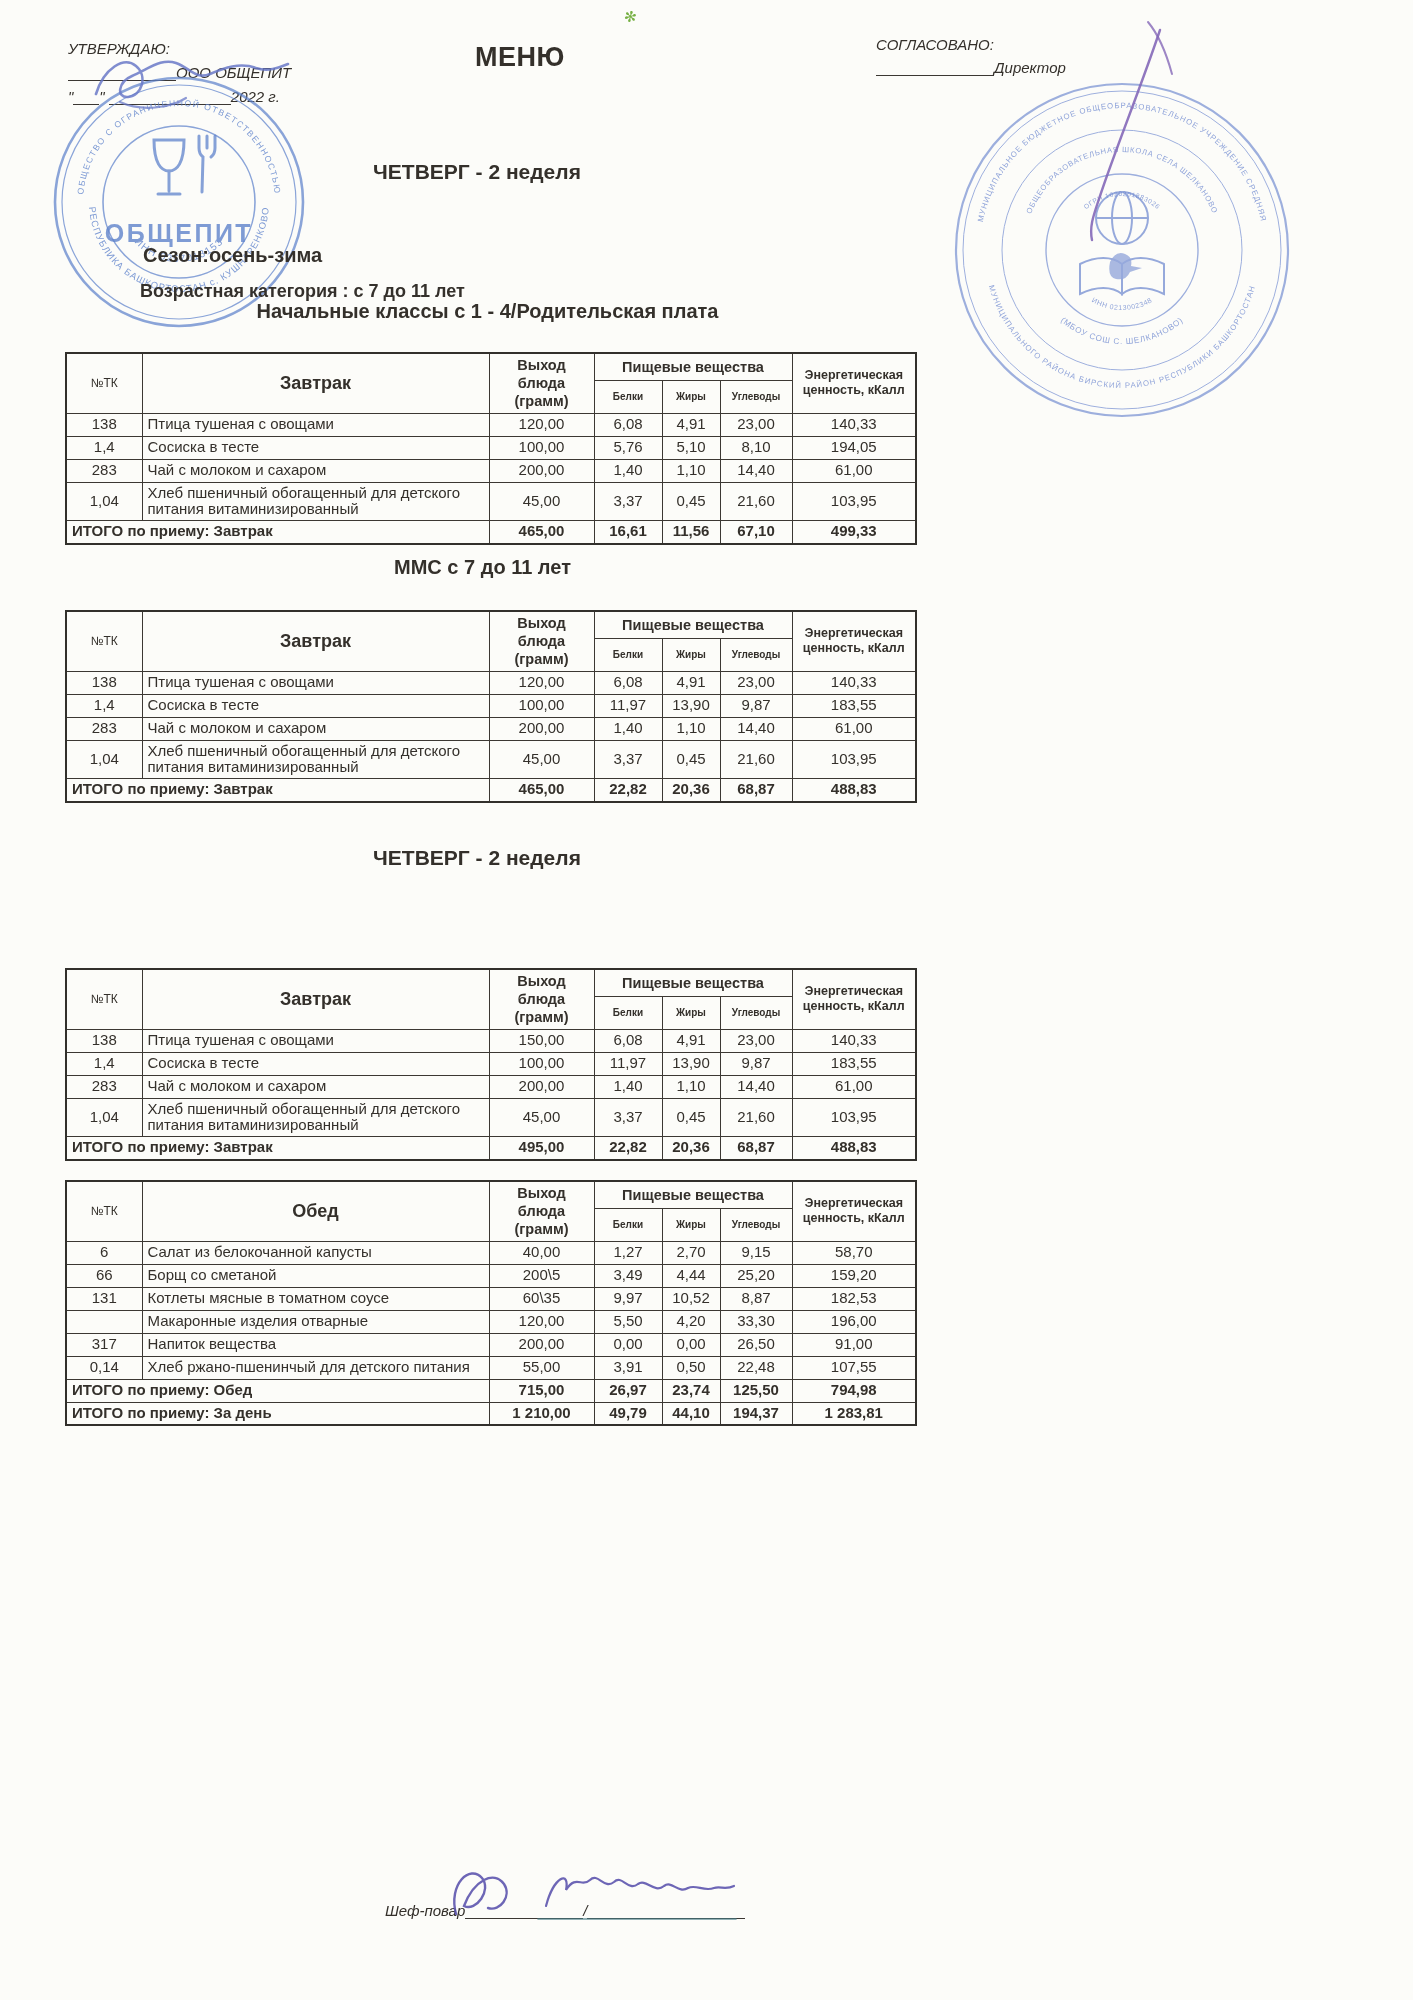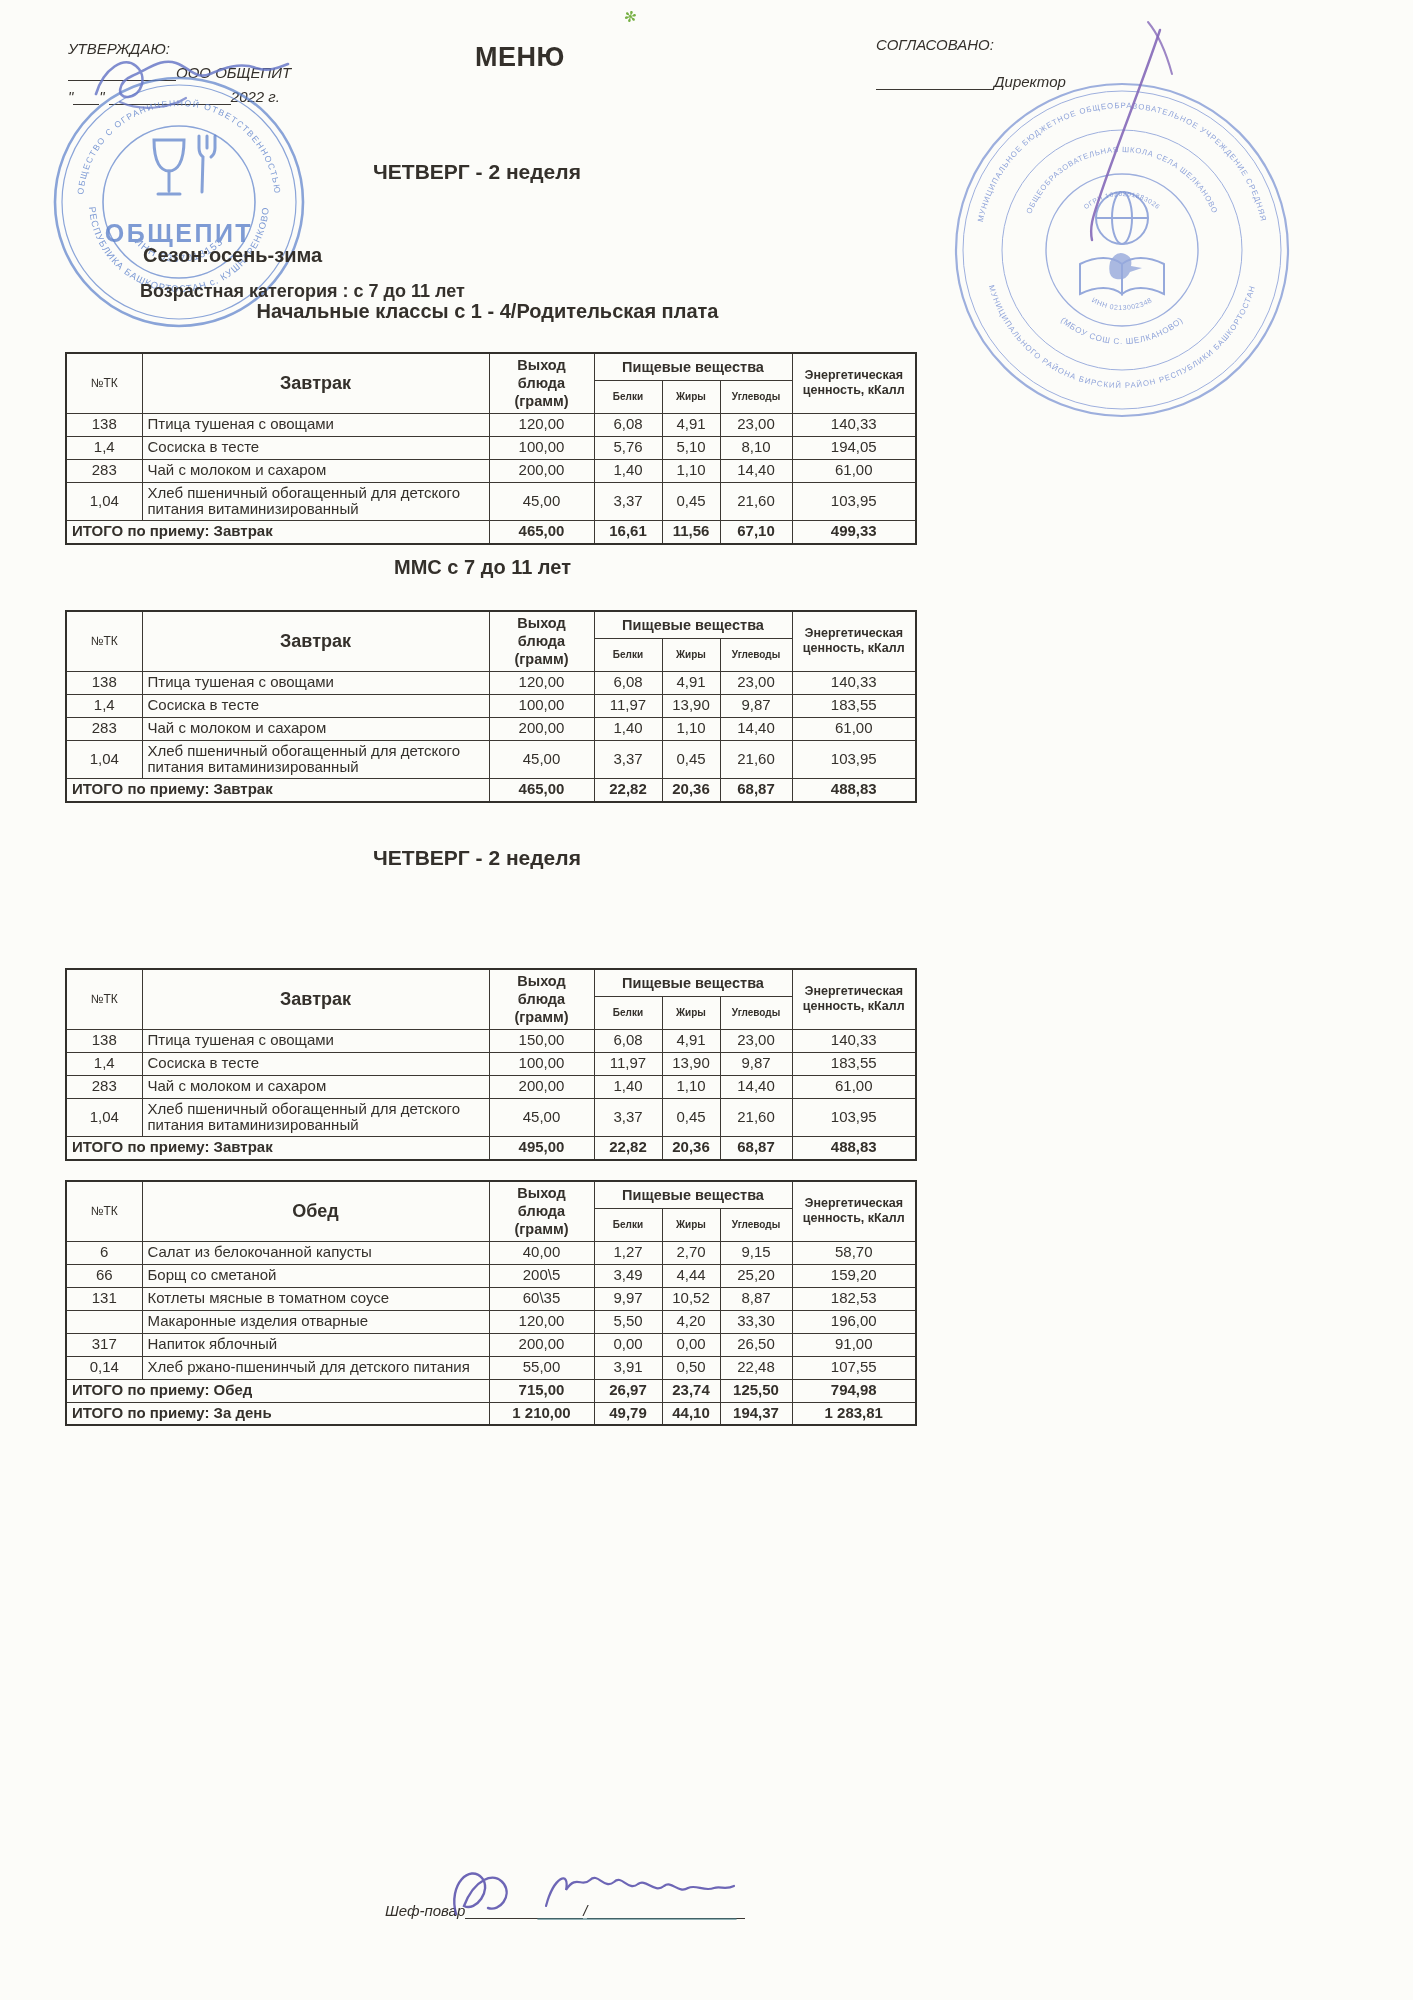--- a/index.html
+++ b/index.html
@@ -49,21 +49,21 @@
     <div class="plain" style="margin-top:6px;">
       <span>"</span><span class="blank" style="width:26px;"></span><span>"</span>
       <span class="blank" style="width:122px;"></span><span>2022 г.</span>
     </div>
   </div>
 
   <div class="abs center-line doc-title" style="left:0; top:42px; width:1040px;">МЕНЮ</div>
 
   <div class="abs" style="left:876px; top:36px;">
     <div class="plain">СОГЛАСОВАНО:</div>
-    <div class="plain" style="margin-top:19px;">
+    <div class="plain" style="margin-top:5px;">
       <span class="blank" style="width:118px;"></span><span>Директор</span>
     </div>
   </div>
 
   <div class="abs speck" style="left:624px; top:8px;">✻</div>
 
   <svg class="abs stamp" style="left:50px; top:70px;" width="260" height="264" viewBox="0 0 260 264">
     <defs>
       <path id="ls-top" d="M 33,132 A 96,96 0 0 1 225,132"></path>
       <path id="ls-bot" d="M 39,132 A 90,90 0 0 0 219,132"></path>
@@ -409,21 +409,21 @@
           <td class="c-tk"></td>
           <td class="c-name">Макаронные изделия отварные</td>
           <td class="c-num">120,00</td>
           <td class="c-num">5,50</td>
           <td class="c-num">4,20</td>
           <td class="c-num">33,30</td>
           <td class="c-num">196,00</td>
         </tr>
         <tr>
           <td class="c-tk">317</td>
-          <td class="c-name">Напиток яблочный</td>
+          <td class="c-name">Напиток вещества</td>
           <td class="c-num">200,00</td>
           <td class="c-num">0,00</td>
           <td class="c-num">0,00</td>
           <td class="c-num">26,50</td>
           <td class="c-num">91,00</td>
         </tr>
         <tr>
           <td class="c-tk">0,14</td>
           <td class="c-name">Хлеб ржано-пшенинчый для детского питания</td>
           <td class="c-num">55,00</td>

